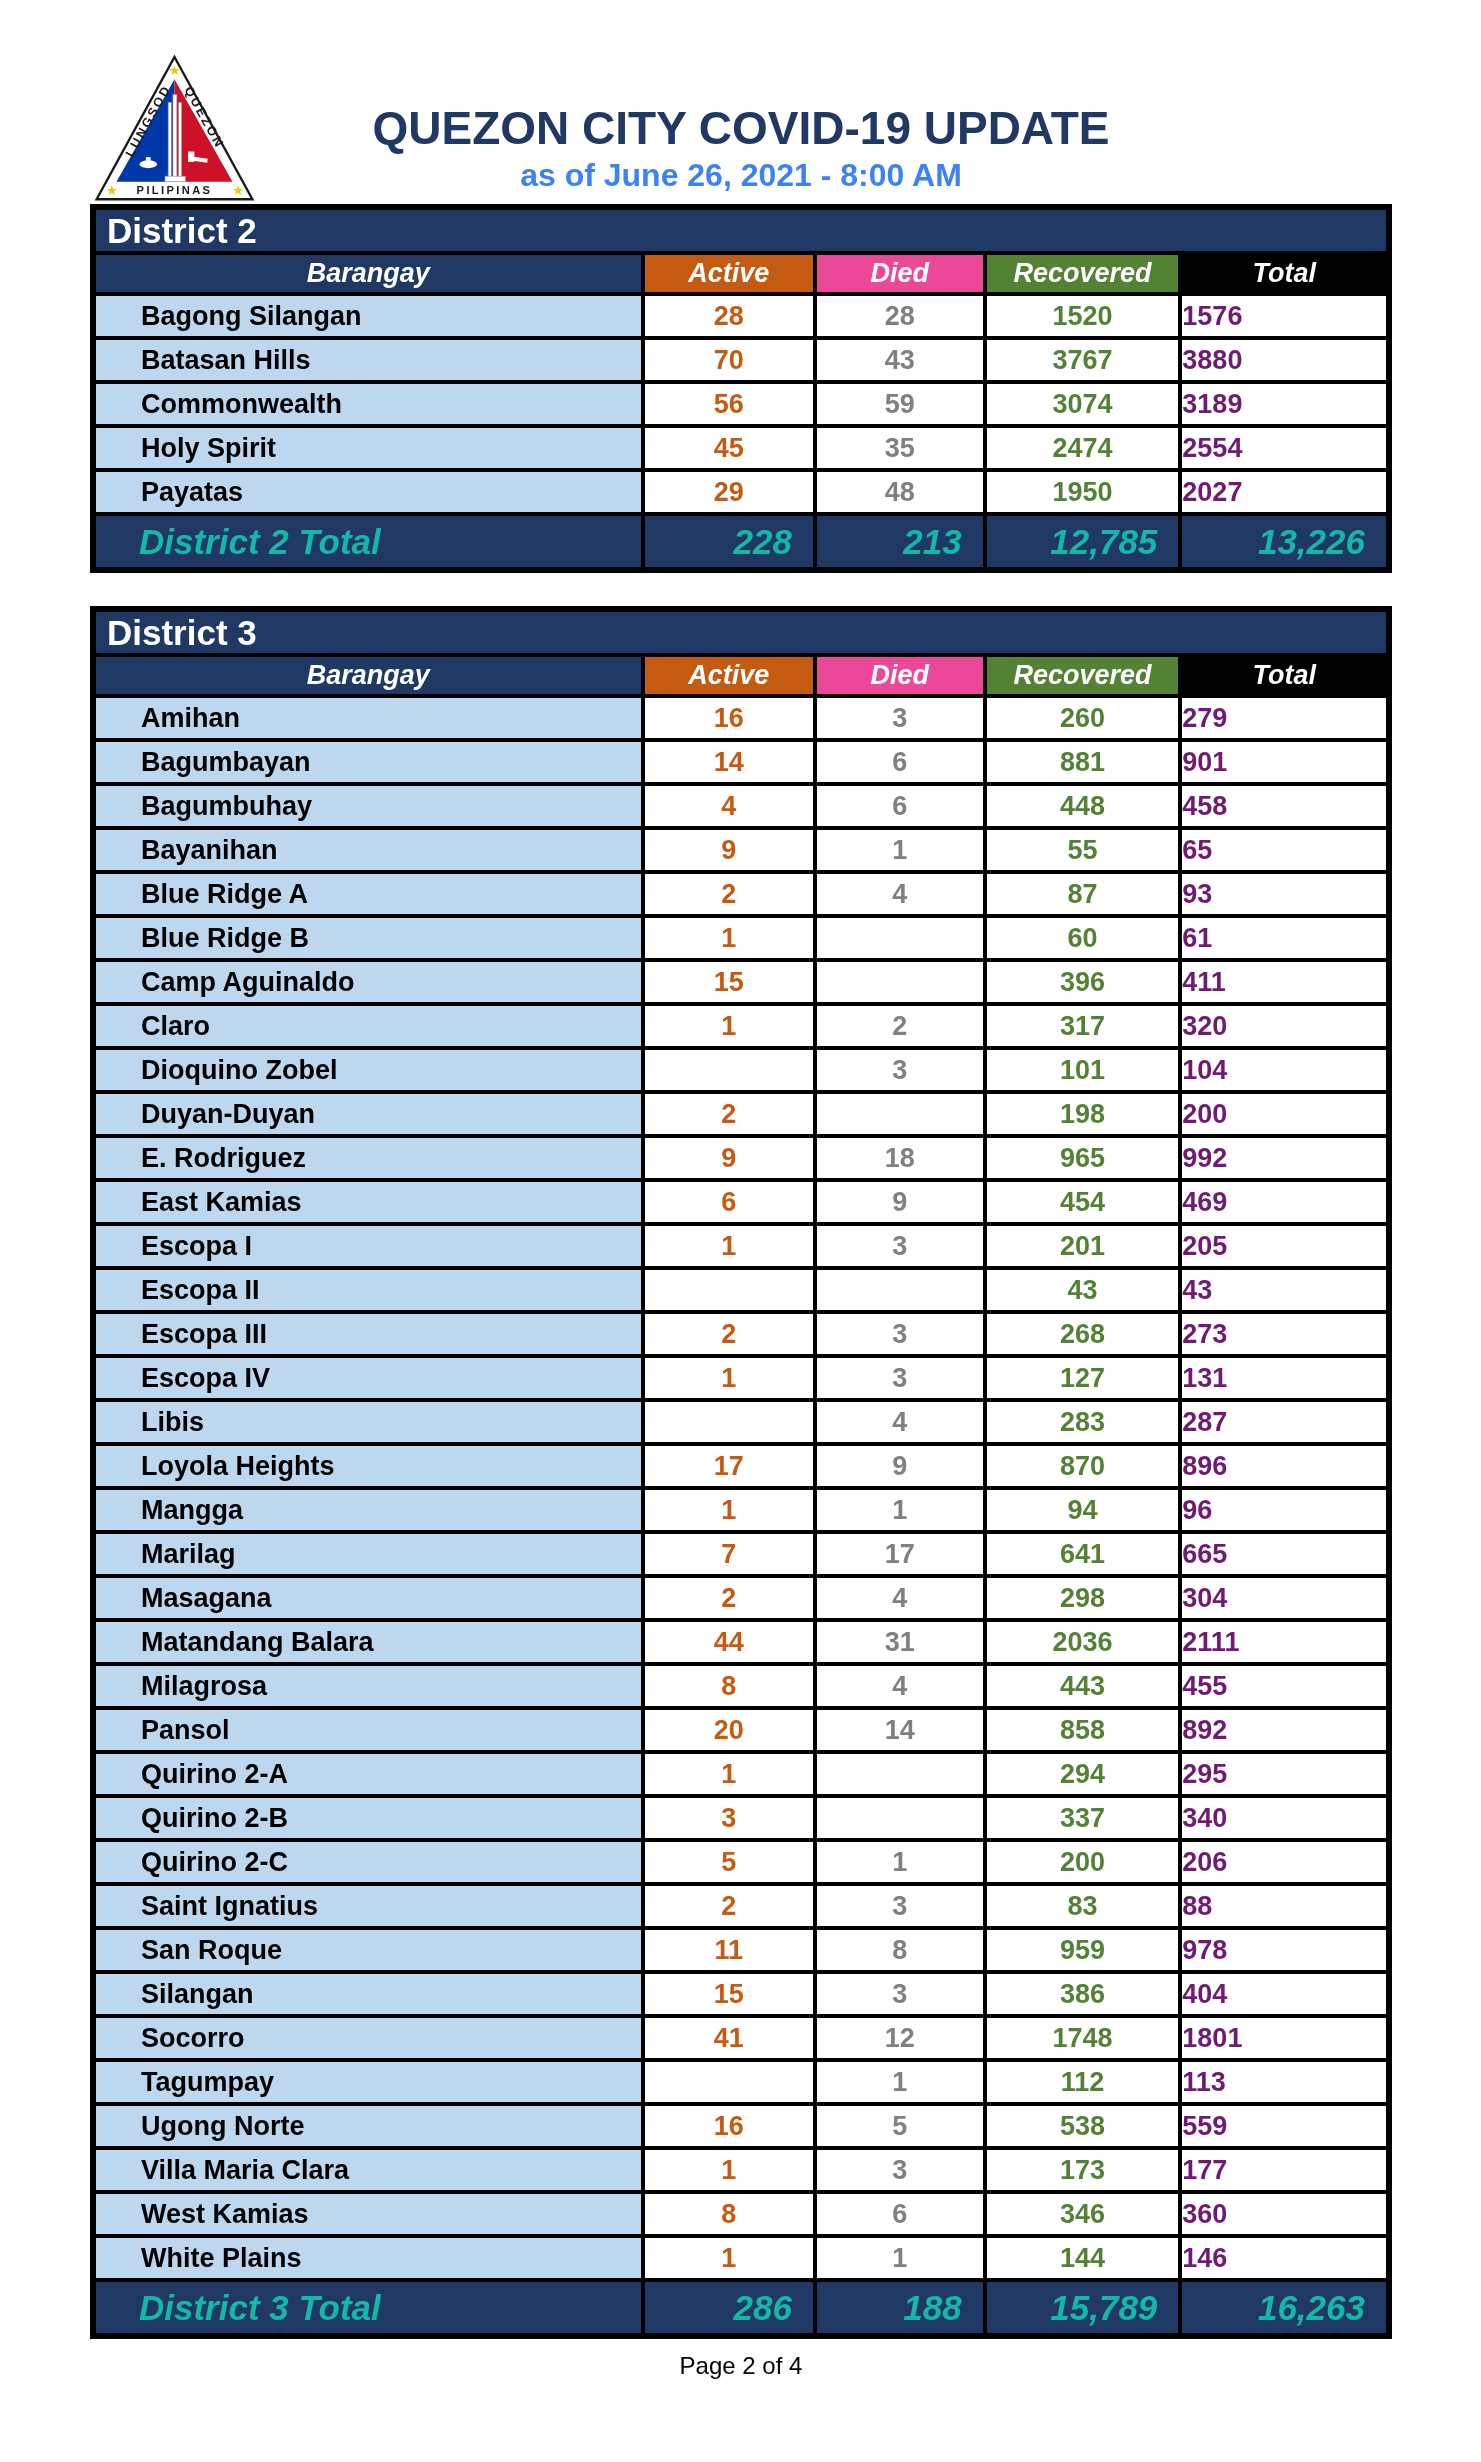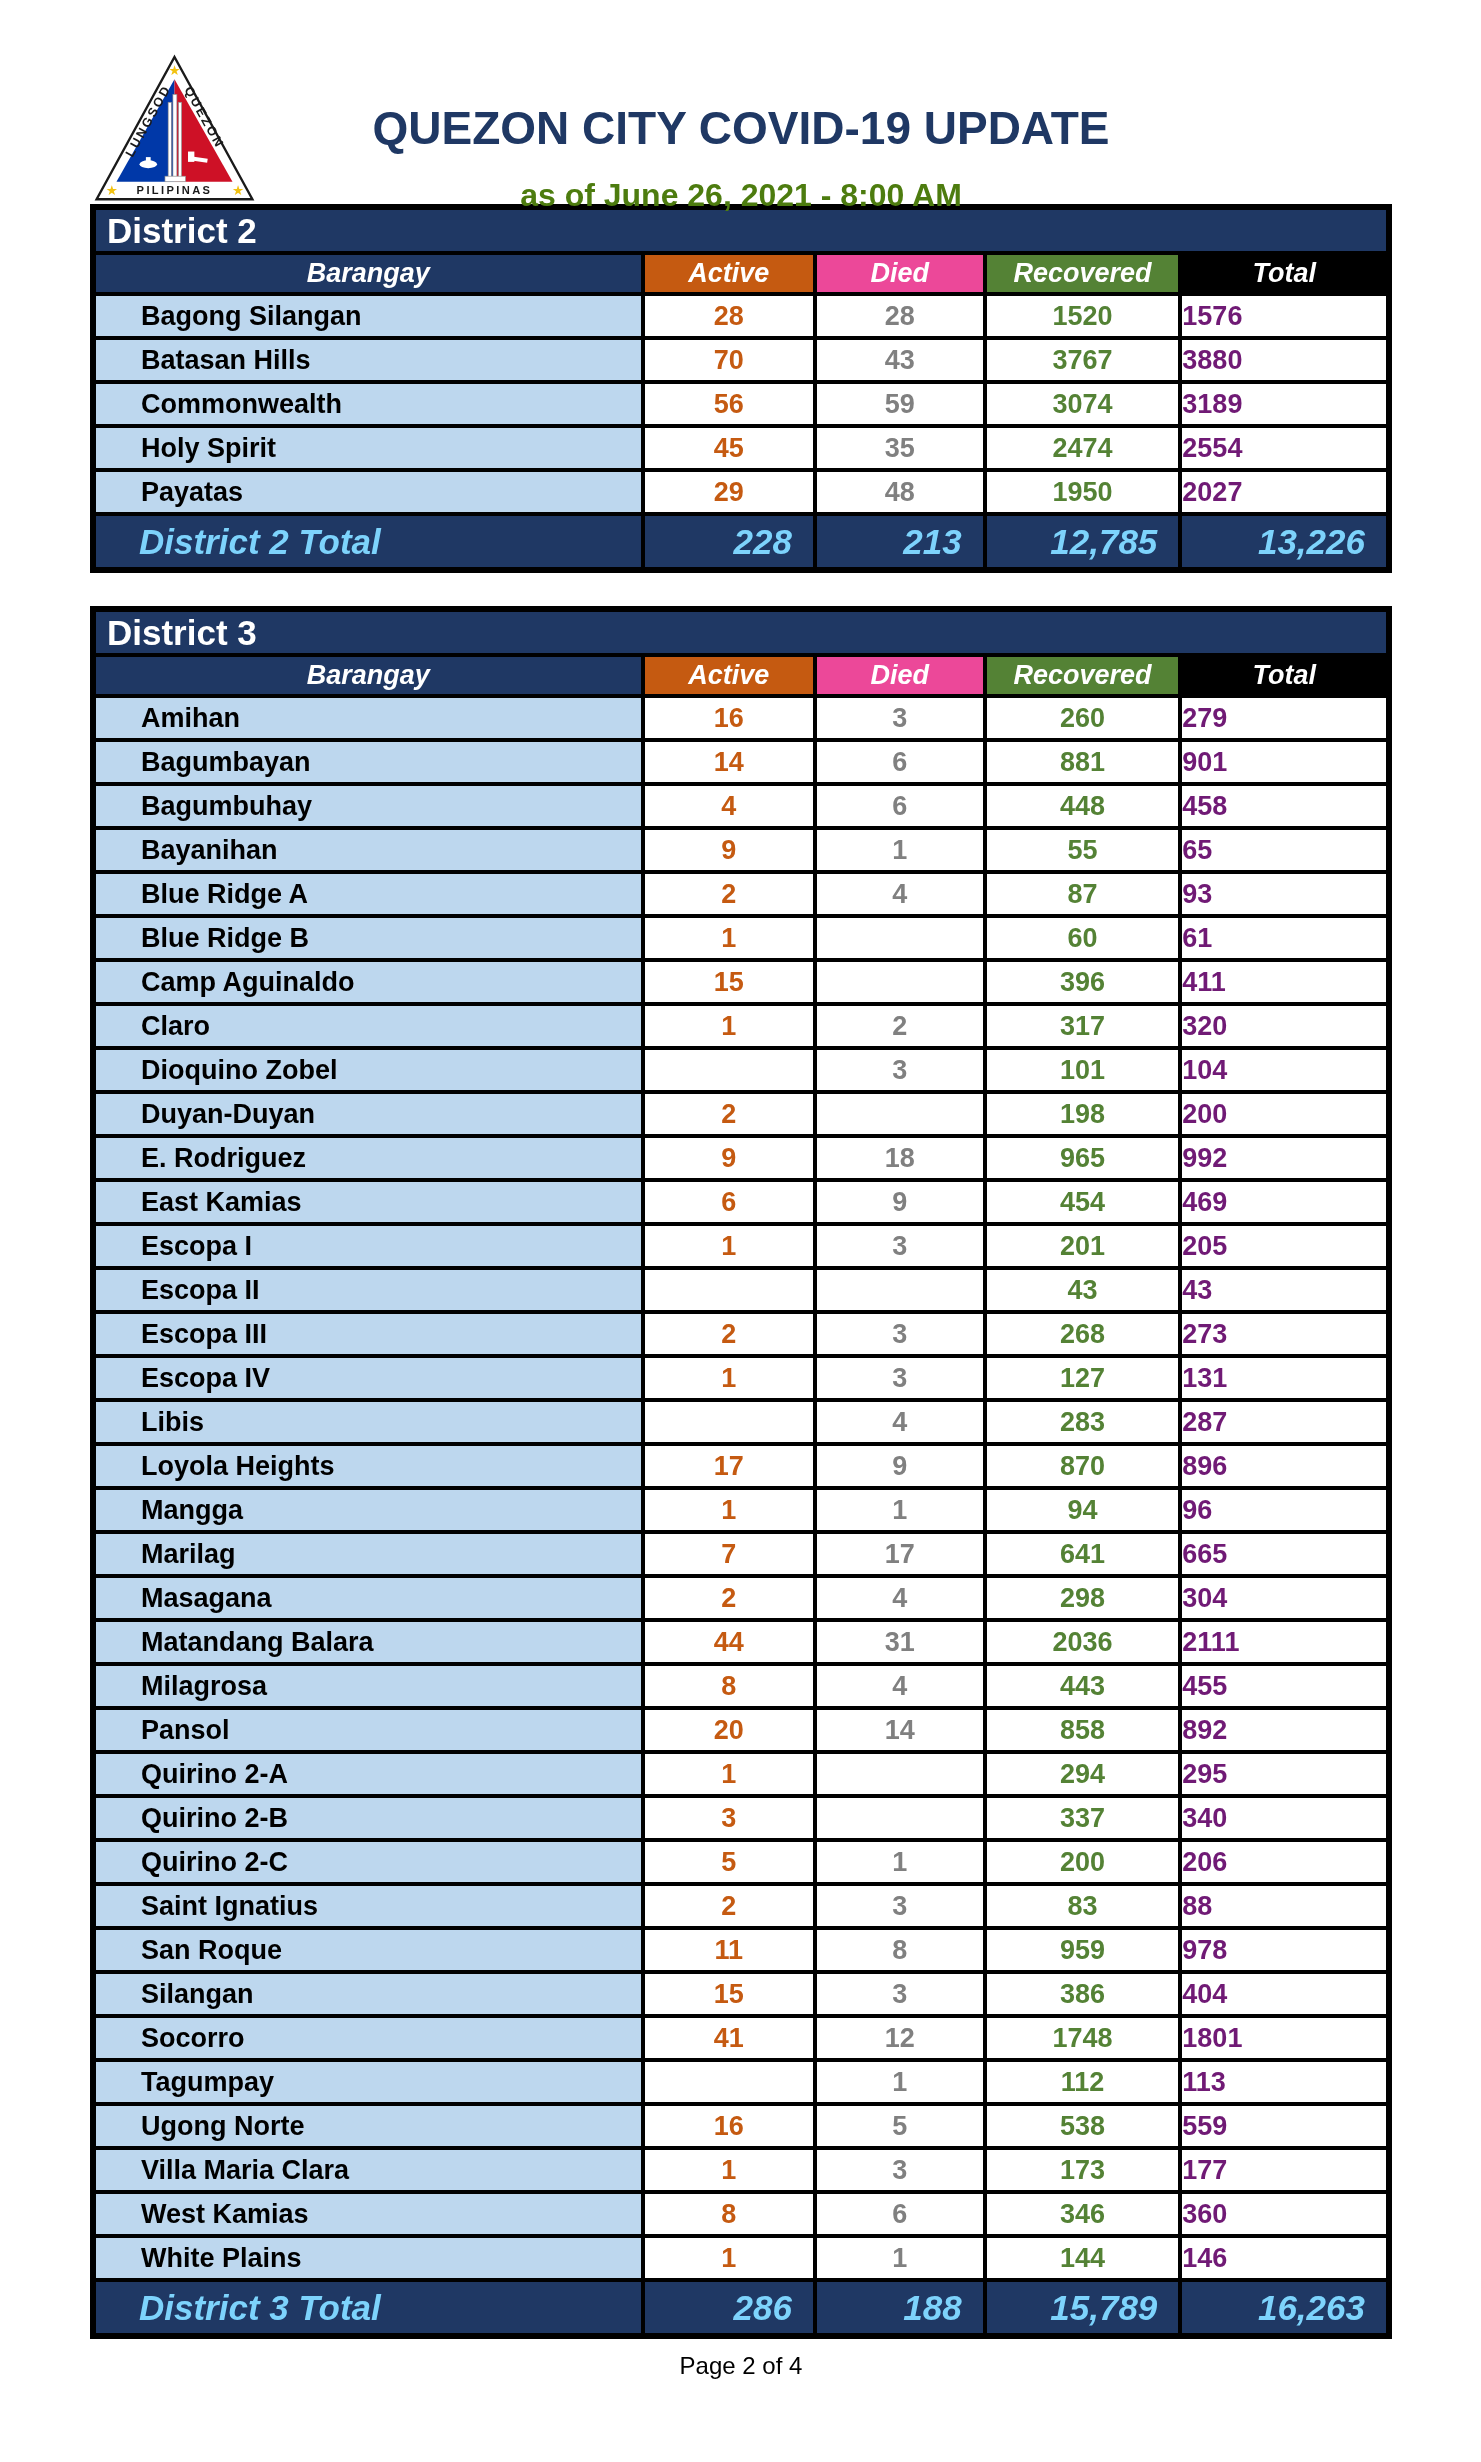--- a/index.html
+++ b/index.html
@@ -11,21 +11,21 @@
     color: #000;
   }
   
   .header { position: relative; height: 204px; }
   .logo-wrap { position: absolute; left: 91px; top: 53px; width: 167px; height: 151px; }
   .title-block { text-align: center; padding-top: 101px; }
   .title {
     font-size: 46px; font-weight: 700; color: #1F3864; letter-spacing: 0px;
   }
   .subtitle {
-    font-size: 32px; font-weight: 700; color: #4d7c0f; margin-top: 22px;
+    font-size: 32px; font-weight: 700; color: #3b82f6; margin-top: 2px;
   }
   
   .tables { margin: 0 90px; width: 1302px; }
   table.district-table {
     border-collapse: collapse; width: 100%; table-layout: fixed;
     border: 6.4px solid #000;
   }
   table.district-table + table.district-table { margin-top: 33px; }
   col.c-name  { width: 42.4%; }
   col.c-act   { width: 13.3%; }
@@ -53,21 +53,21 @@
   tr.data td { height: 44px; font-weight: 700; font-size: 27px; background: #fff; }
   tr.data td.name {
     background: #BDD7EE; text-align: left; padding-left: 45px; color: #000;
   }
   tr.data td.active    { color: #C55A11; text-align: center; }
   tr.data td.died      { color: #808080; text-align: center; }
   tr.data td.recovered { color: #548235; text-align: center; }
   tr.data td.total     { color: #701a75; text-align: left; }
 
   tr.totalrow td {
-    background: #1F3864; color: #7dd3fc; height: 56px;
+    background: #1F3864; color: #14b8a6; height: 56px;
     font-style: italic; font-weight: 700; font-size: 35px;
   }
   tr.totalrow td.t-label { text-align: left; padding-left: 43px; }
   tr.totalrow td.t-num   { text-align: right; padding-right: 21px; }
 
   
   .footer {
     text-align: center; font-size: 24px; color: #000; margin-top: 12.7px;
     font-weight: 400;
   }

